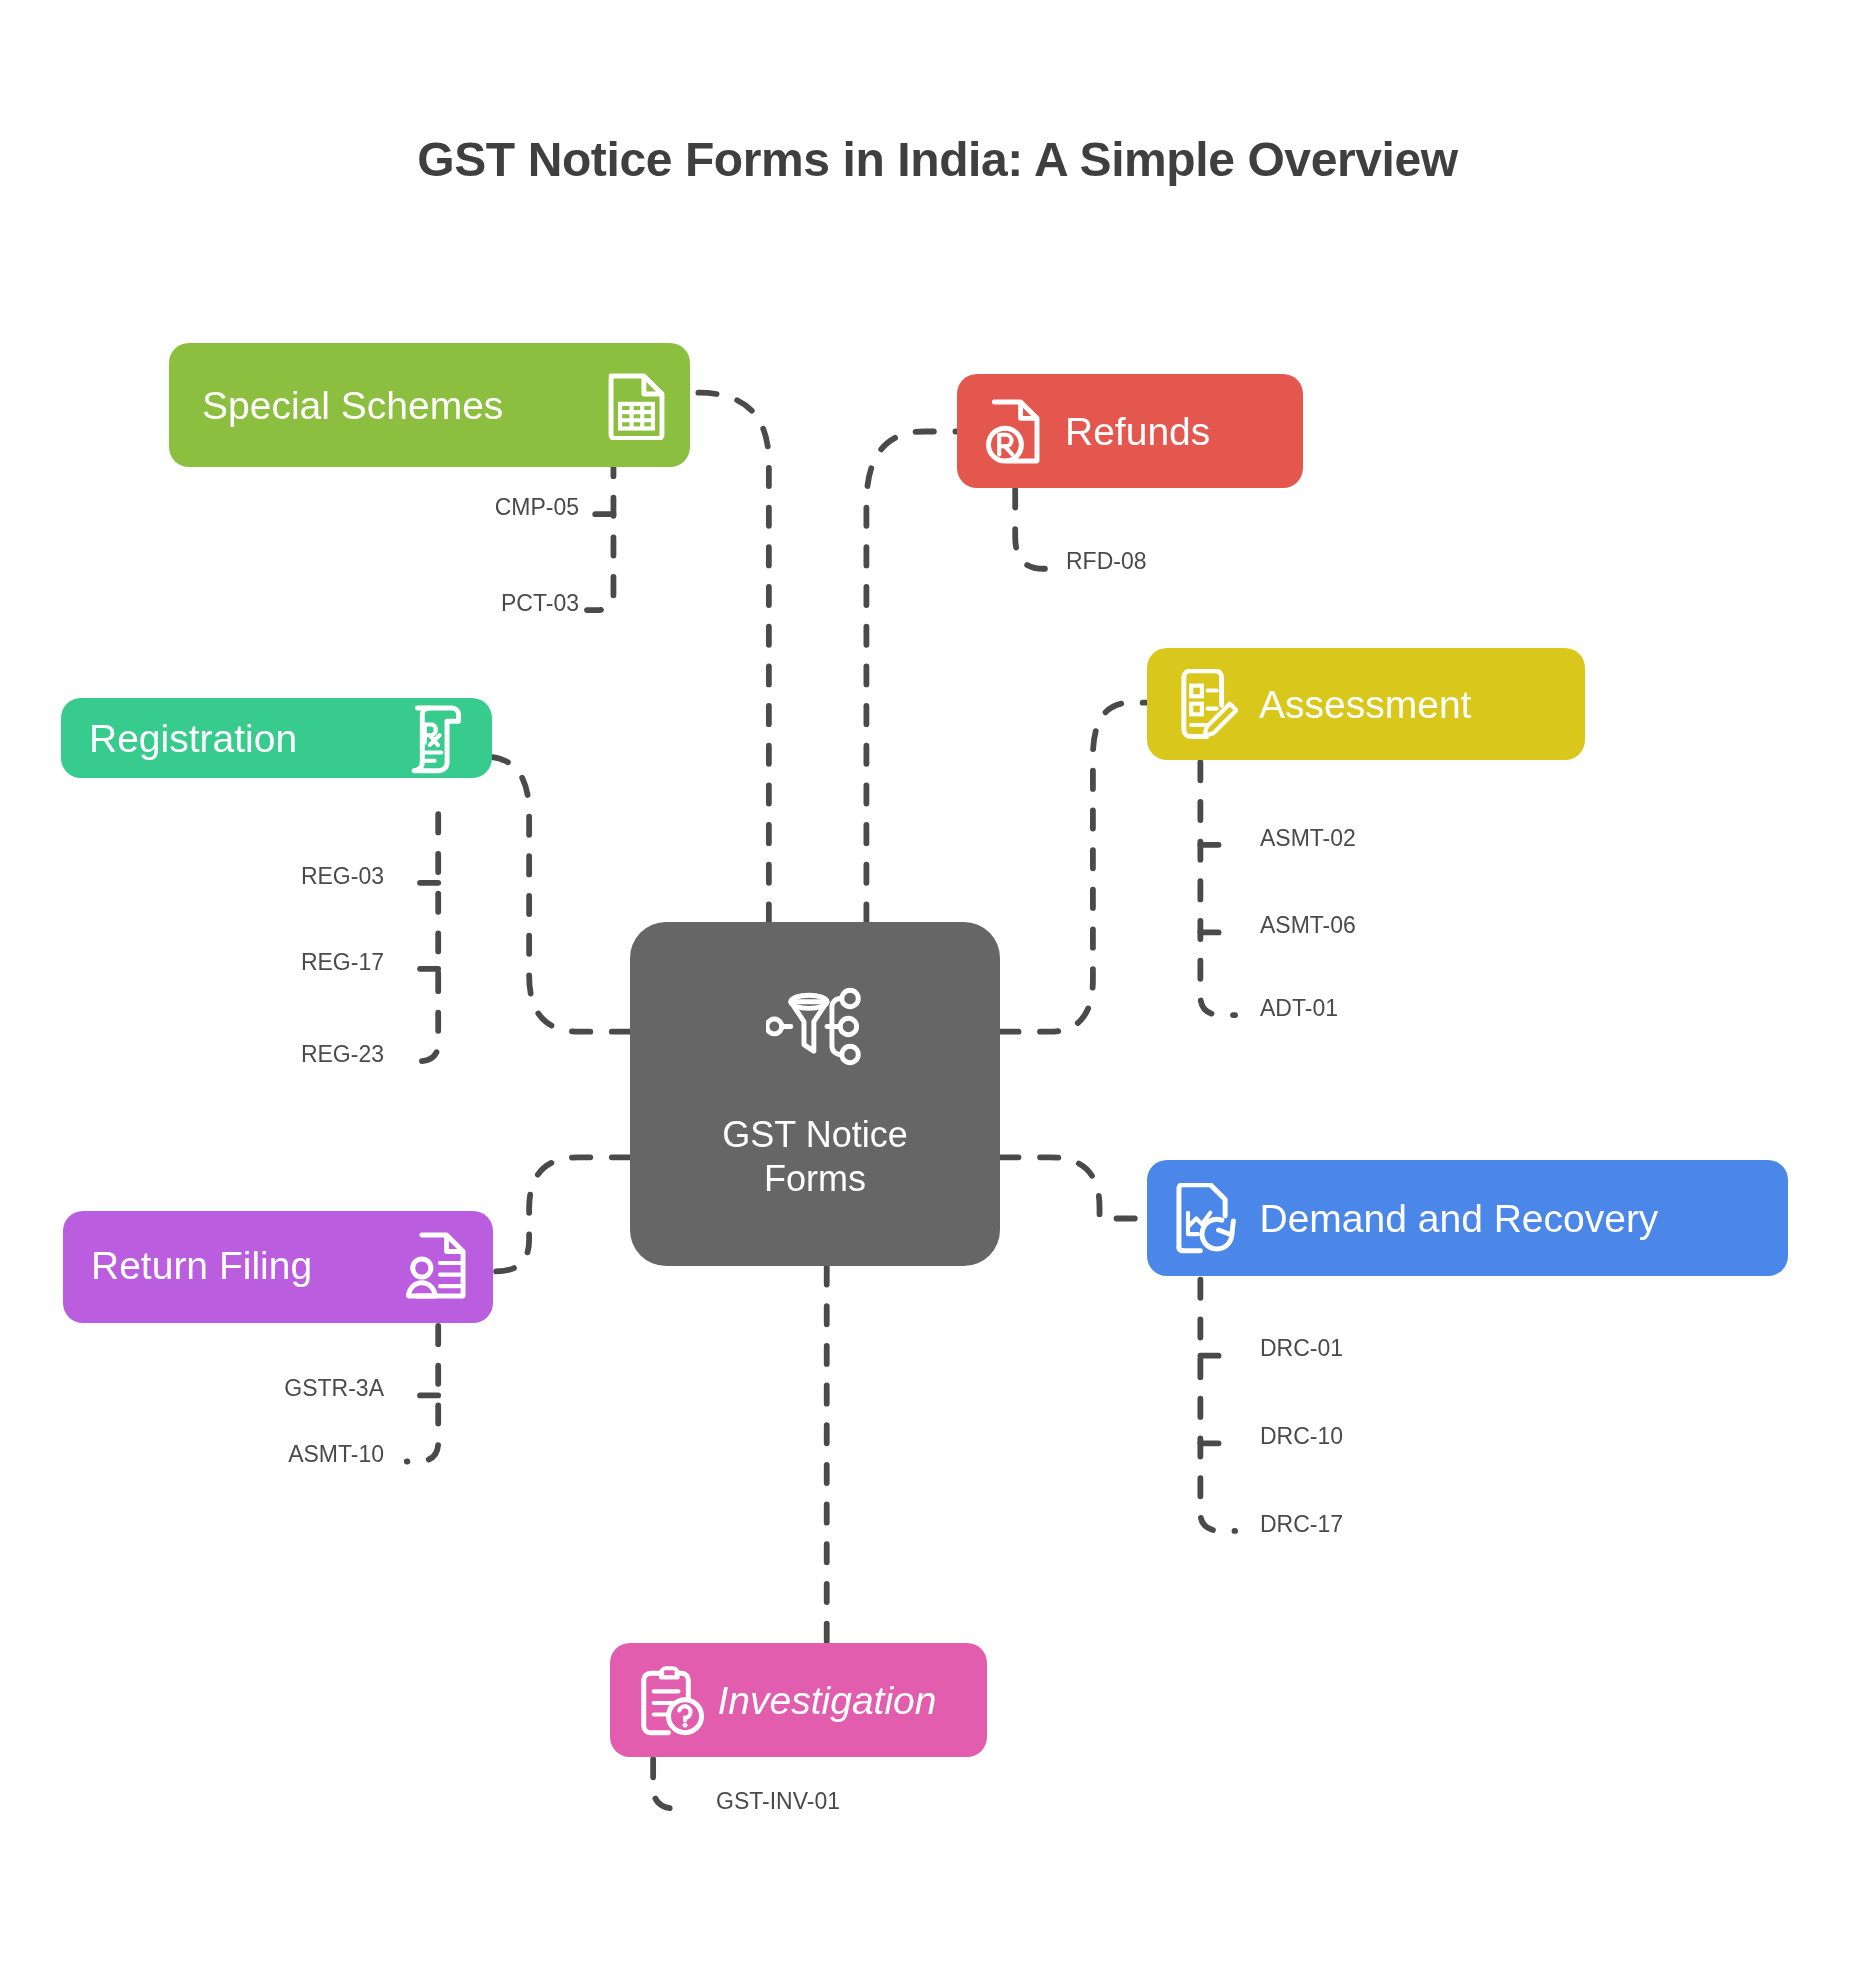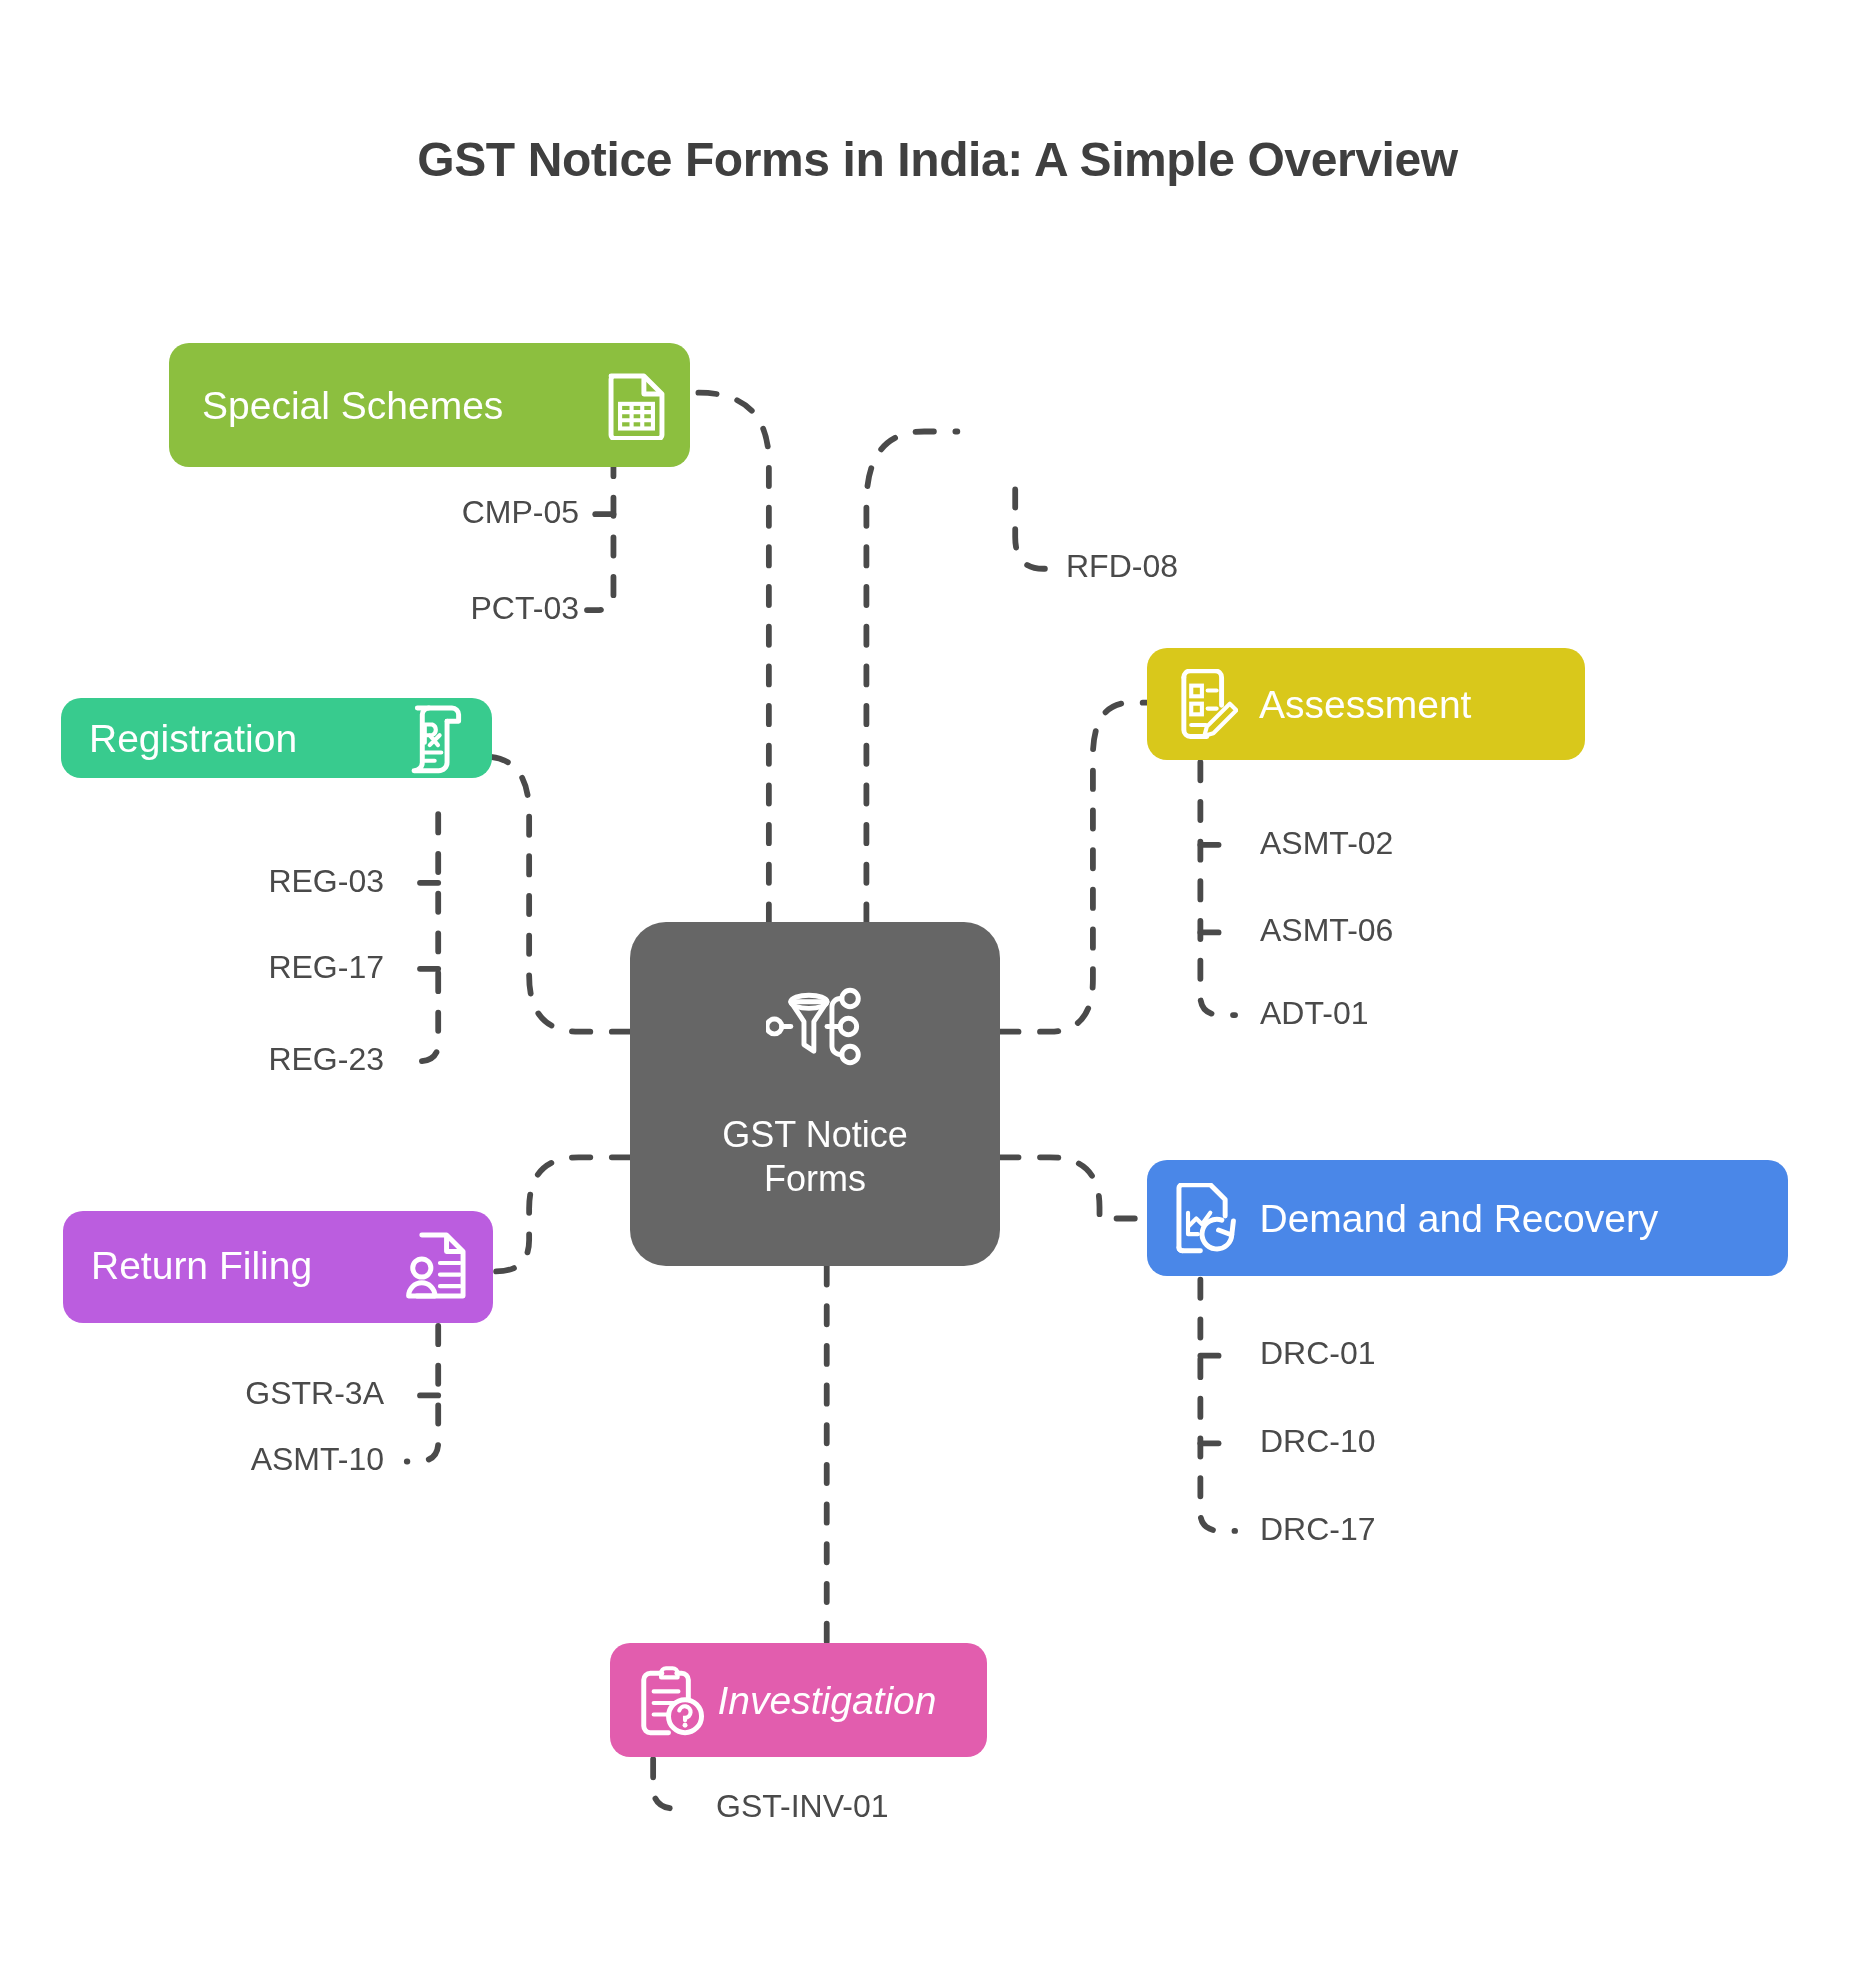--- a/index.html
+++ b/index.html
@@ -129,21 +129,21 @@
     font-size: 36px;
     color: #ffffff;
     text-align: center;
     line-height: 1.22;
     white-space: pre-line;
   }
 
   
   .leaf {
     position: absolute;
-    font-size: 32px;
+    font-size: 23px;
     color: #4a4a4a;
     white-space: nowrap;
     line-height: 1;
   }
   .leaf.right { text-align: right; }
   .leaf.left  { text-align: right; transform: translateX(-100%); }
 </style>
 </head>
 <body>
 
@@ -197,20 +197,31 @@
     <span class="nicon">
       <svg width="61" height="69" viewBox="0 0 74 84">
         <path d="M6 6 h40 l22 22 v50 a4 4 0 0 1 -4 4 h-54 a4 4 0 0 1 -4 -4 v-68 a4 4 0 0 1 4 -4 z" fill="none" stroke="#fff" stroke-width="6" stroke-linejoin="round"></path>
         <path d="M46 6 v22 h22" fill="none" stroke="#fff" stroke-width="6" stroke-linejoin="round"></path>
         <rect x="17" y="40" width="40" height="30" fill="none" stroke="#fff" stroke-width="5"></rect>
         <path d="M17 50 h40 M17 60 h40 M31 40 v30 M44 40 v30" stroke="#fff" stroke-width="5"></path>
       </svg>
     </span>
   </div>
 
+  <div class="node" id="node-refunds">
+    <span class="nicon">
+      <svg width="60" height="69" viewBox="0 0 72 84">
+        <path d="M12 6 h32 l20 20 v52 h-36" fill="none" stroke="#fff" stroke-width="6" stroke-linejoin="round" stroke-linecap="round"></path>
+        <path d="M44 6 v20 h20" fill="none" stroke="#fff" stroke-width="6" stroke-linejoin="round"></path>
+        <circle cx="25" cy="58" r="20" fill="none" stroke="#fff" stroke-width="6"></circle>
+        <path d="M18 70 v-24 h8 a7 7 0 0 1 0 14 h-8 M25 60 l9 10" fill="none" stroke="#fff" stroke-width="5" stroke-linecap="round" stroke-linejoin="round"></path>
+      </svg>
+    </span>
+    <span class="label">Refunds</span>
+  </div>
 
   <div class="node" id="node-assessment">
     <span class="nicon">
       <svg width="64" height="71" viewBox="0 0 78 86">
         <path d="M12 10 a8 8 0 0 1 8 -8 h30 a8 8 0 0 1 8 8 v34" fill="none" stroke="#fff" stroke-width="6" stroke-linecap="round"></path>
         <path d="M12 10 v64 a8 8 0 0 0 8 8 h20" fill="none" stroke="#fff" stroke-width="6" stroke-linecap="round"></path>
         <rect x="21" y="20" width="13" height="13" fill="none" stroke="#fff" stroke-width="5"></rect>
         <rect x="21" y="42" width="13" height="13" fill="none" stroke="#fff" stroke-width="5"></rect>
         <path d="M41 26 h11 M41 48 h11 M21 68 h18" stroke="#fff" stroke-width="5" stroke-linecap="round"></path>
         <path d="M68 42 l8 8 -28 28 -11 3 3 -11 z" fill="none" stroke="#fff" stroke-width="5" stroke-linejoin="round"></path>

